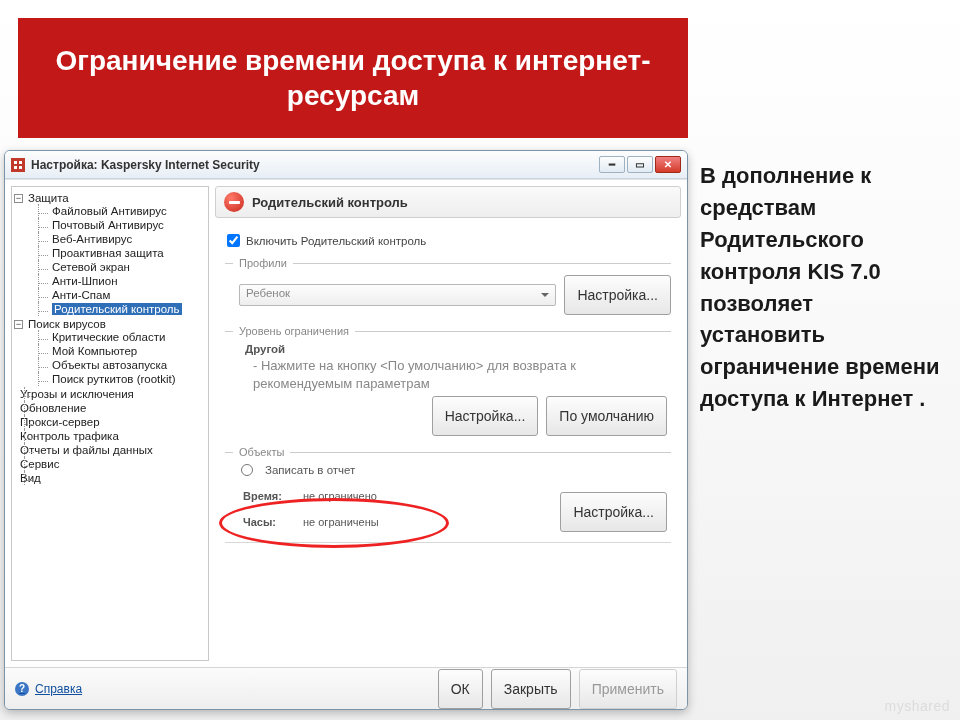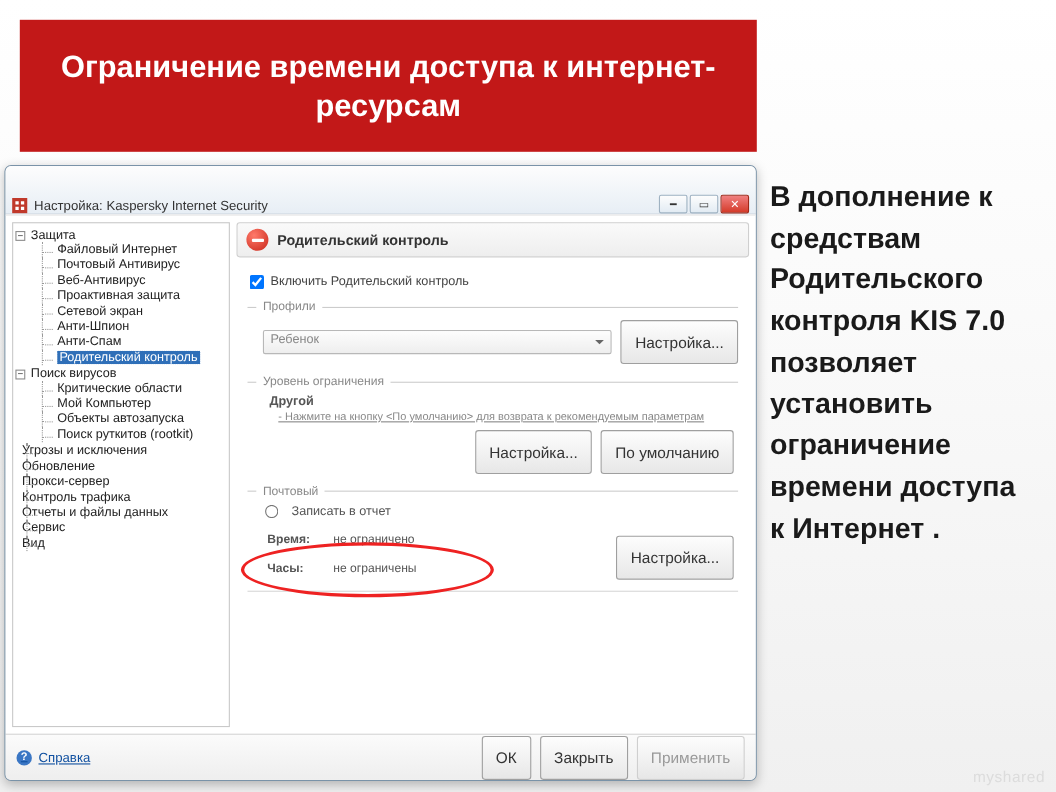--- a/index.html
+++ b/index.html
@@ -12,37 +12,37 @@
   
   .slide-title {
     position: absolute; top: 18px; left: 18px; width: 670px; height: 120px;
     background: #c21818; color: #fff; display: flex; align-items: center;
     justify-content: center; text-align: center; font-size: 28px; font-weight: 700;
     line-height: 1.25; padding: 0 20px;
   }
   
   .side-text {
     position: absolute; top: 160px; left: 700px; width: 240px;
-    font-size: 26px; color: #1a1a1a; line-height: 1.45; font-weight: 600;
+    font-size: 22px; color: #1a1a1a; line-height: 1.45; font-weight: 600;
   }
   .watermark {
     position: absolute; bottom: 6px; right: 10px; font-size: 14px; color: #dcdcdc;
     letter-spacing: 0.5px;
   }
   
   .win {
     position: absolute; top: 150px; left: 4px; width: 684px; height: 560px;
     background: #f9f9f9; border: 1px solid #7a93a8; border-radius: 6px;
     box-shadow: 0 3px 10px rgba(0,0,0,0.25);
     display: flex; flex-direction: column; overflow: hidden;
   }
   .titlebar {
-    height: 44px; background: linear-gradient(to bottom, #fdfdfd, #e7eef5);
-    border-bottom: 1px solid #c8d4df; display: flex; align-items: flex-end;
-    padding: 0 6px; font-size: 12px; color: #333;
+    height: 28px; background: linear-gradient(to bottom, #fdfdfd, #e7eef5);
+    border-bottom: 1px solid #c8d4df; display: flex; align-items: center;
+    padding: 0 6px; font-size: 12px; color: #333; font-weight: bold;
   }
   .titlebar .app-icon { width:14px; height:14px; margin-right:6px; }
   .titlebar .spacer { flex:1; }
   .winbtns { display:flex; gap:0; }
   .winbtn {
     width:26px; height:17px; border:1px solid #9fb2c2; border-radius:2px;
     margin-left:2px; background: linear-gradient(to bottom,#fdfdfd,#e2ebf3);
     display:flex; align-items:center; justify-content:center; font-size:10px;
   }
   .winbtn.close {
@@ -88,21 +88,21 @@
     background:radial-gradient(circle at 35% 30%, #ff7a6a, #c9271a);
     display:flex; align-items:center; justify-content:center;
   }
   .stop-icon::after {
     content:""; width:11px; height:3px; background:#fff; border-radius:1px;
   }
   .pane-body {
     flex:1; border:0; padding:10px 10px 4px 10px; font-size:11.5px; color:#444;
     overflow:auto;
   }
-  .chk { display:flex; gap:6px; margin:6px 0 10px 2px; }
+  .chk { display:flex; align-items:center; gap:6px; margin:6px 0 10px 2px; }
   .chk input { width:13px; height:13px; }
   .grp { margin:6px 0 10px 0; }
   .grp-title {
     color:#888; font-size:11px; display:flex; align-items:center; gap:6px;
     margin-bottom:6px;
   }
   .grp-title::before { content:""; width:8px; border-top:1px solid #ccc; }
   .grp-title::after  { content:""; flex:1; border-top:1px solid #ccc; }
   .row { display:flex; align-items:center; gap:8px; margin:4px 0 4px 14px; }
   .sel-box {
@@ -114,21 +114,21 @@
     content:""; position:absolute; right:6px; top:8px;
     border:4px solid transparent; border-top-color:#666;
   }
   .btn {
     height:40px; padding:0 12px; font-size:14px; color:#333;
     background:linear-gradient(to bottom,#fdfdfd,#e7e7e7);
     border:1px solid #9f9f9f; border-radius:3px; display:inline-flex;
     align-items:center; justify-content:center;
   }
   .btn.disabled { color:#999; border-color:#cfcfcf; }
-  .hint { margin:2px 0 1px 28px; color:#888; font-size:10px; line-height:1.35;text-decoration:underline; }
+  .hint { margin:2px 0 1px 28px; color:#888; font-size:13px; line-height:1.35; }
   .sub-label { font-weight:700; margin-left:20px; color:#555; }
   .radio { display:flex; align-items:center; gap:12px; margin:3px 0 3px 16px; color:#555; }
   .radio input { width:12px; height:12px; }
   .time-grid {
     display:grid; grid-template-columns:60px 140px; row-gap:14px;
     margin:4px 0 0 18px; font-size:11px; color:#555; font-weight:700;
   }
   .time-grid span.v { font-weight:400; }
   .ellipse {
     position:absolute; border:3px solid #e22; border-radius:50%;
@@ -178,21 +178,21 @@
   </div>
 
   <div class="main">
 
     <div class="tree">
       <ul>
         <li class="node">
           <span class="toggle">−</span>
           <span class="lbl">Защита</span>
           <ul>
-            <li class="child"><span class="lbl">Файловый Интернет</span></li>
+            <li class="child"><span class="lbl">Файловый Антивирус</span></li>
             <li class="child"><span class="lbl">Почтовый Антивирус</span></li>
             <li class="child"><span class="lbl">Веб-Антивирус</span></li>
             <li class="child"><span class="lbl">Проактивная защита</span></li>
             <li class="child"><span class="lbl">Сетевой экран</span></li>
             <li class="child"><span class="lbl">Анти-Шпион</span></li>
             <li class="child"><span class="lbl">Анти-Спам</span></li>
             <li class="child sel"><span class="lbl">Родительский контроль</span></li>
           </ul>
         </li>
         <li class="node">
@@ -239,21 +239,21 @@
           <div class="grp-title">Уровень ограничения</div>
           <div class="sub-label">Другой</div>
           <div class="hint">- Нажмите на кнопку &lt;По умолчанию&gt; для возврата к рекомендуемым параметрам</div>
           <div class="row" style="justify-content:flex-end; margin-right:4px">
             <button class="btn">Настройка...</button>
             <button class="btn">По умолчанию</button>
           </div>
         </div>
 
         <div class="grp">
-          <div class="grp-title">Почтовый</div>
+          <div class="grp-title">Объекты</div>
           <label class="radio">
             <input type="radio" name="act" style="">
             <span>Записать в отчет</span>
           </label>
         </div>
 
         <div class="grp" style="position:relative">
           <div style="display:flex; align-items:flex-start;">
             <div class="time-grid">
               <span>Время:</span>

